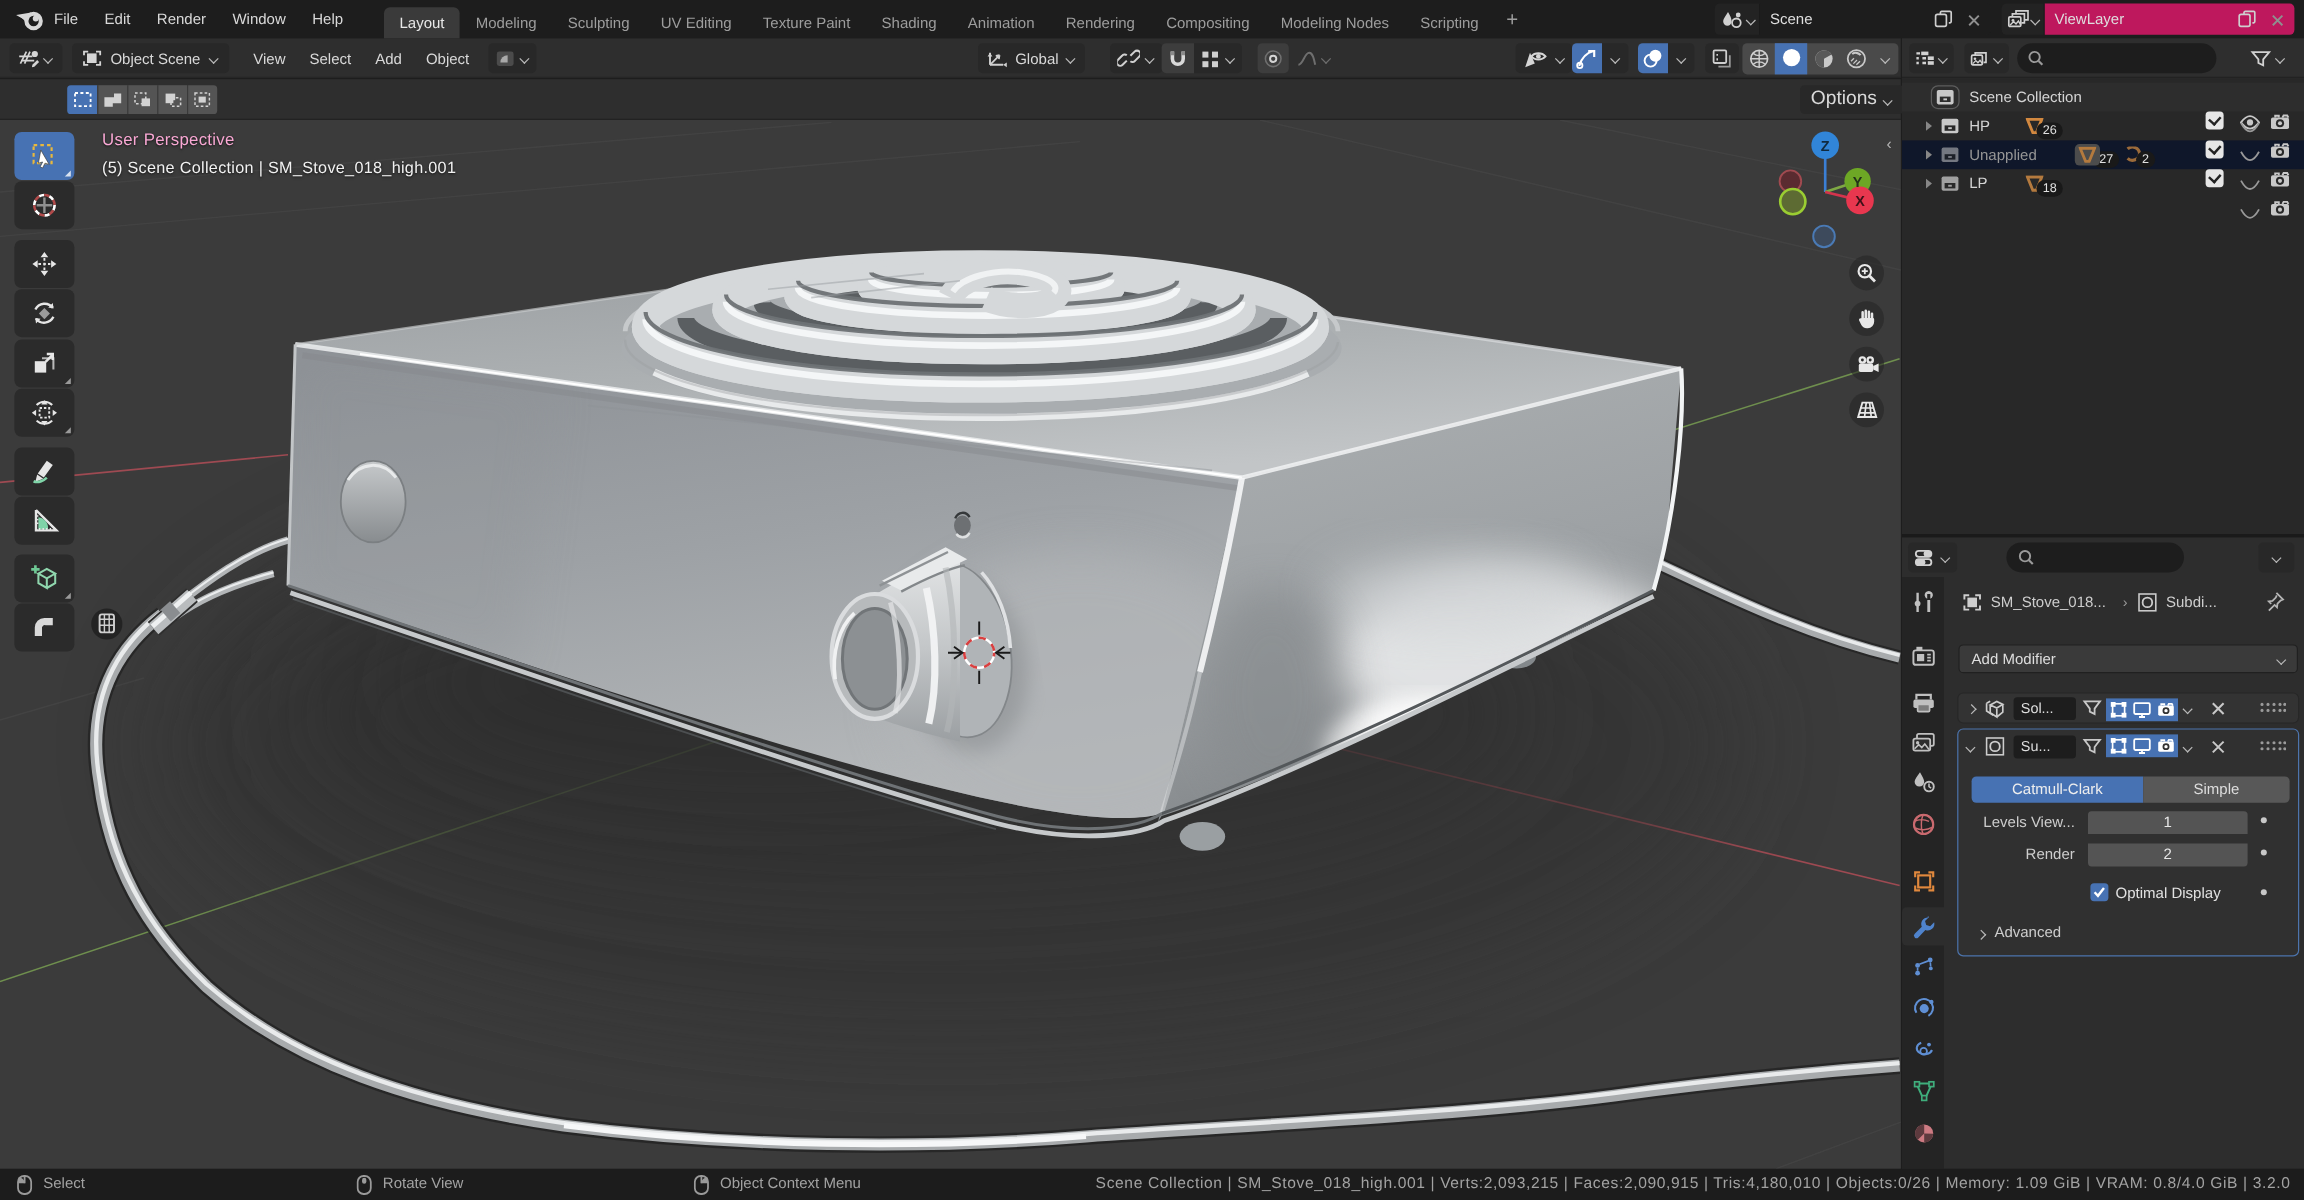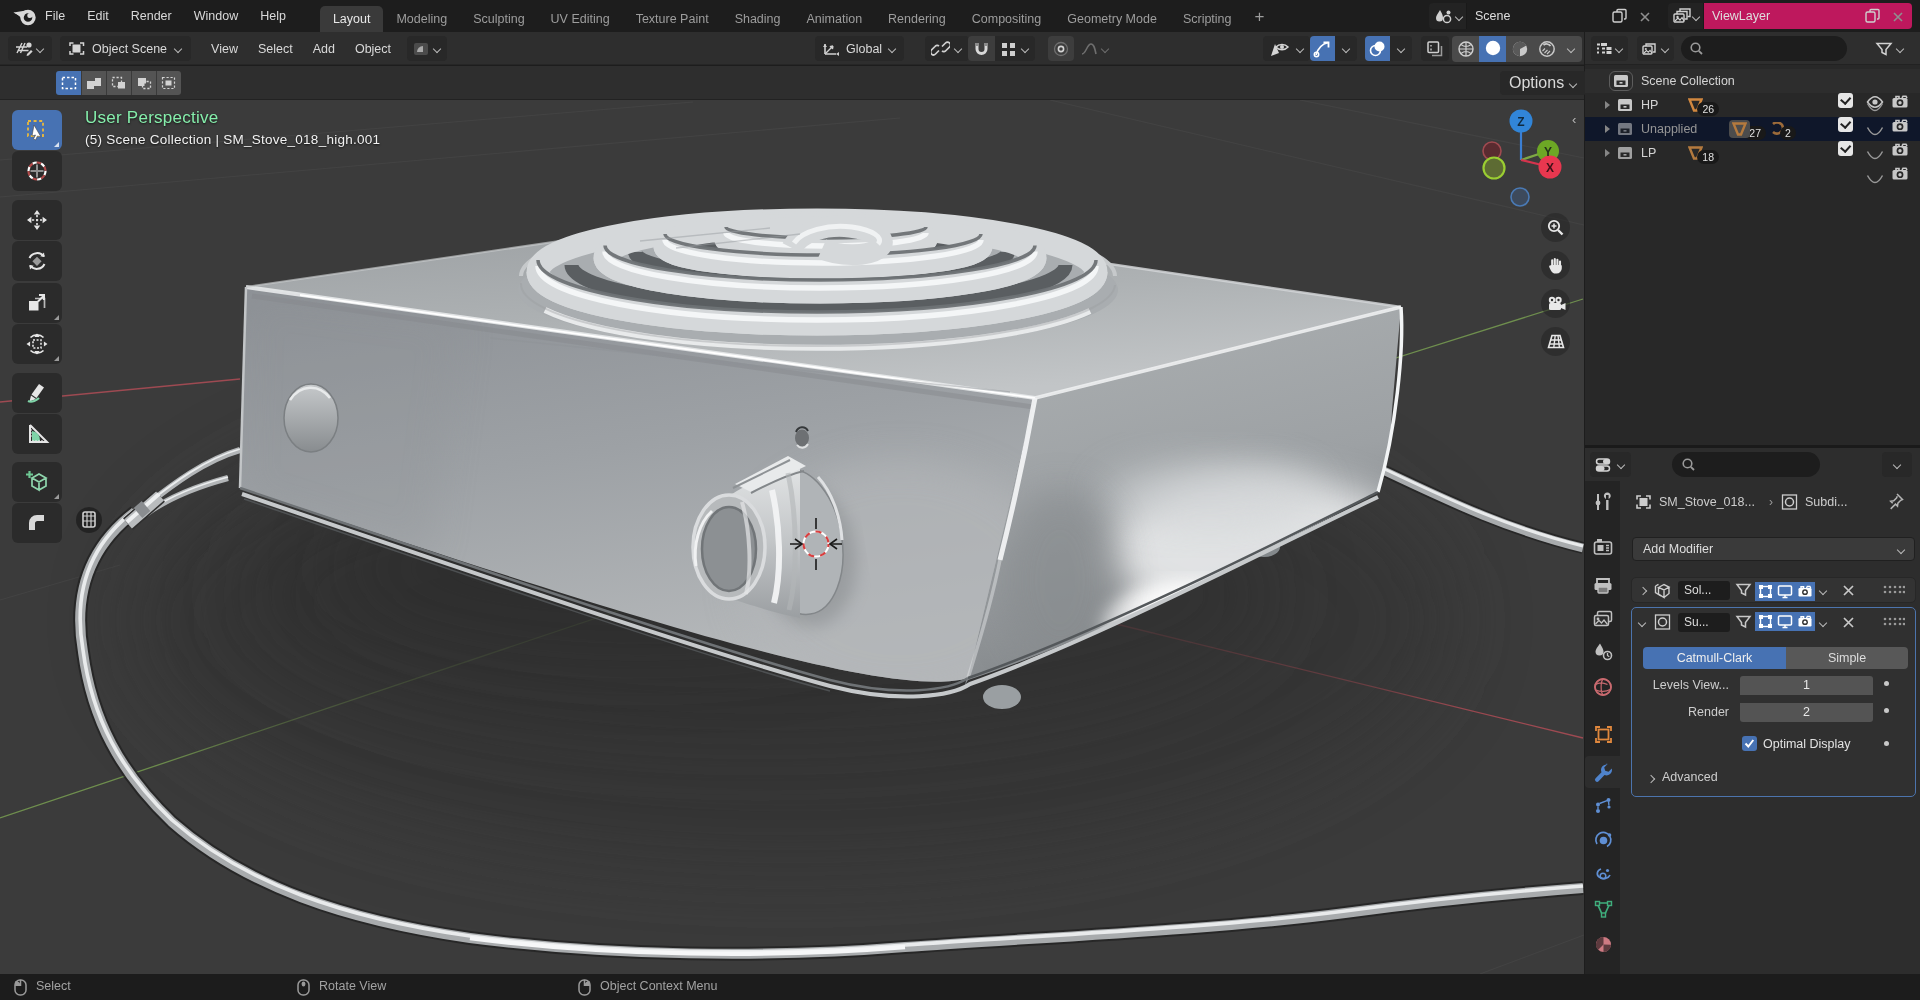--- a/index.html
+++ b/index.html
@@ -46,21 +46,21 @@
       <div class="menu">Help</div>
   <div class="tab act" style="margin-left:23px">Layout</div>
   <div class="tab">Modeling</div>
       <div class="tab">Sculpting</div>
       <div class="tab">UV Editing</div>
       <div class="tab">Texture Paint</div>
       <div class="tab">Shading</div>
       <div class="tab">Animation</div>
       <div class="tab">Rendering</div>
       <div class="tab">Compositing</div>
-      <div class="tab">Geometry Mode</div>
+      <div class="tab">Modeling Nodes</div>
       <div class="tab">Scripting</div>
   <div style="color:#9d9d9d;font-size:17px;margin:2px 0 0 10px">+</div>
  </div>
  <div class="ab row" style="left:1429px;top:3px;width:230px;height:26px;background:#232323;border-radius:4px">
   <svg width="22" height="18" viewBox="0 0 22 18" style="margin-left:4px">
    <path d="M7 3 C9.5 7 10 9 10 11 a3.5 3.5 0 0 1 -7 0 C3 9 4.5 7 7 3 Z" fill="#d0d0d0"></path>
    <circle cx="14" cy="12" r="3.6" fill="none" stroke="#d0d0d0" stroke-width="1.5"></circle>
    <circle cx="15.5" cy="5.5" r="2" fill="#d0d0d0"></circle>
   </svg>
       <span class="chev"></span>
@@ -452,21 +452,21 @@
   <path d="M0,-26 V-15 M0,15 V26 M-26,0 H-15 M15,0 H26" stroke="#1a1a1a" stroke-width="1.6"></path>
   <path d="M-21,-5 l7 5 -7 5 M21,-5 l-7 5 7 5" stroke="#1a1a1a" stroke-width="1.6" fill="none"></path>
  </g>
 
  <g transform="translate(89,420)">
   <circle r="13" fill="#1e1e1e" opacity="0.8"></circle>
   <rect x="-6" y="-8" width="12" height="15" rx="2" fill="none" stroke="#cfcfcf" stroke-width="1.6"></rect>
   <path d="M-6 -4 h12 M-6 1 h12 M-2 -8 v15 M2 -8 v15" stroke="#cfcfcf" stroke-width="1.2"></path>
  </g>
 </svg>
-<div class="ab" style="left:85px;top:8px;color:#86efac;font-size:17px;letter-spacing:0.25px;text-shadow:0 1px 2px rgba(0,0,0,.7)">User Perspective</div>
+<div class="ab" style="left:85px;top:8px;color:#f9a8d4;font-size:14px;letter-spacing:0.25px;text-shadow:0 1px 2px rgba(0,0,0,.7)">User Perspective</div>
 <div class="ab" style="left:85px;top:32px;color:#f2f2f2;font-size:13.5px;letter-spacing:0.25px;text-shadow:0 1px 2px rgba(0,0,0,.7)">(5) Scene Collection | SM_Stove_018_high.001</div>
 <div id="ltool">
  <div class="tbtn act" style="top:10px">
         <span class="corner"></span>
         <svg width="26" height="26" viewBox="0 0 26 26">
           <rect x="4" y="4" width="15" height="15" fill="none" stroke="#e8b83d" stroke-width="1.8" stroke-dasharray="3 2.6"></rect>
           <path d="M10 8 L17 20 L13.5 19 L11.5 23 L9.5 22 L11.5 18 L8 19 Z" fill="#fff" stroke="#444" stroke-width=".6"></path>
         </svg>
       </div>
  <div class="tbtn" style="top:51px">
@@ -963,13 +963,14 @@
       <rect x="1" y="1" width="11" height="15" rx="5" fill="none" stroke="#9a9a9a" stroke-width="1.5"></rect>
       <rect x="4.7" y="2.5" width="3.6" height="5" rx="1.8" fill="#9a9a9a"></rect>
     </svg>
  <div class="ab" style="left:319px;top:5px">Rotate View</div>
  <svg class="ab" style="left:578px;top:5px" width="13" height="17" viewBox="0 0 13 17">
       <rect x="1" y="1" width="11" height="15" rx="5" fill="none" stroke="#9a9a9a" stroke-width="1.5"></rect>
       <path d="M6.5 1 V7" stroke="#9a9a9a" stroke-width="1.5"></path>
       <path d="M11.5 2 a5 5 0 0 0 -5 4.5 V7 h5.5 Z" fill="#9a9a9a"></path>
     </svg>
  <div class="ab" style="left:600px;top:5px">Object Context Menu</div>
+ <div class="ab" style="left:913px;top:4px;font-size:13px;letter-spacing:0.52px">Scene Collection | SM_Stove_018_high.001 | Verts:2,093,215 | Faces:2,090,915 | Tris:4,180,010 | Objects:0/26 | Memory: 1.09 GiB | VRAM: 0.8/4.0 GiB | 3.2.0</div>
 </div>
 
 </body></html>

